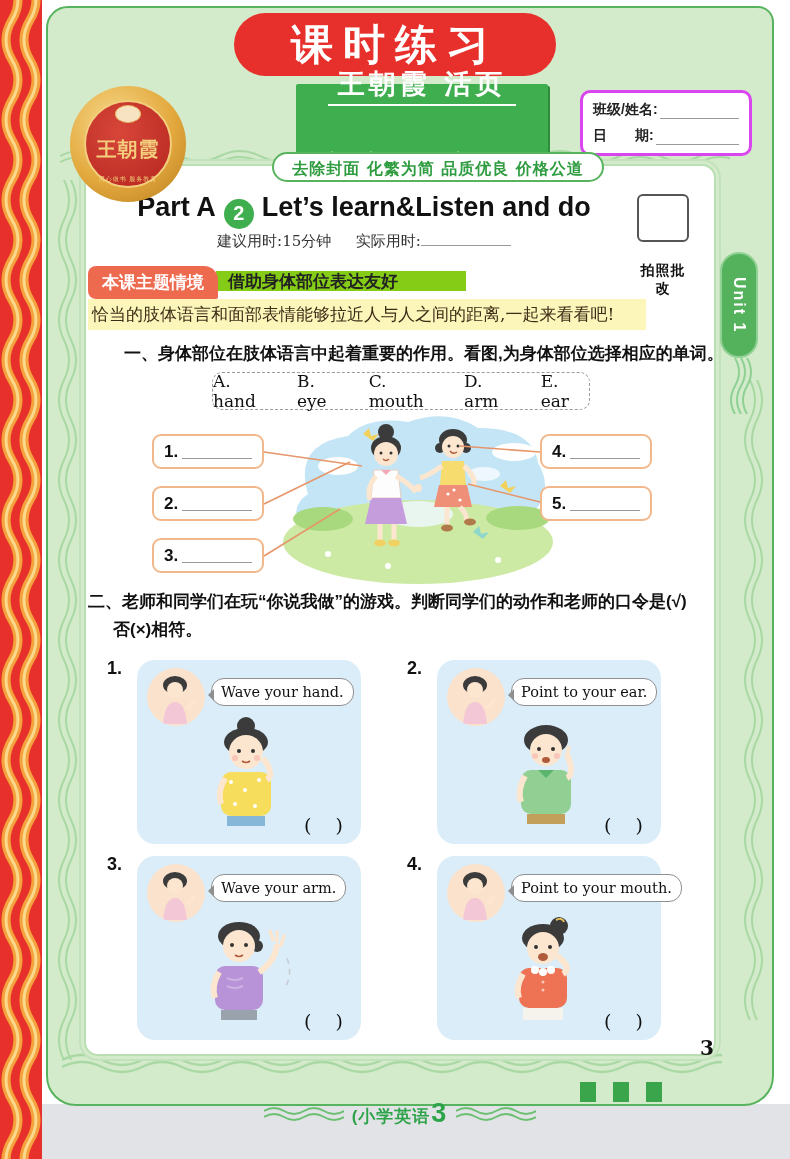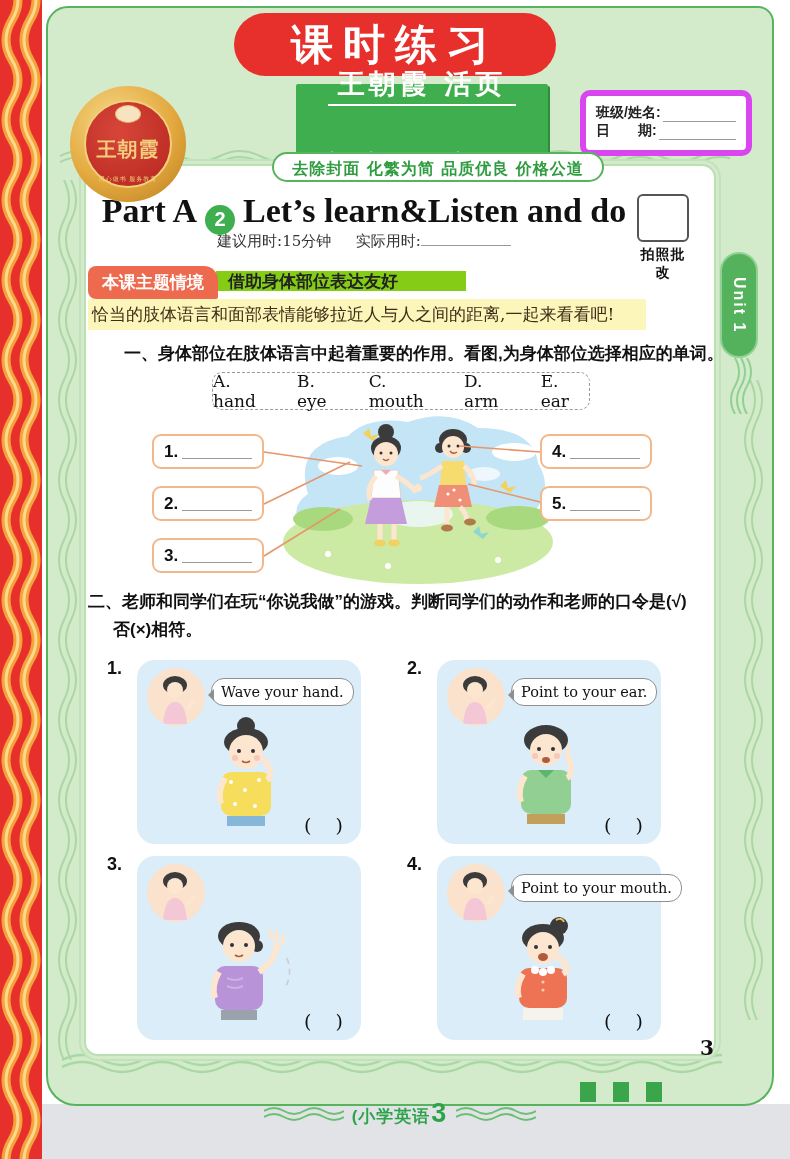--- a/index.html
+++ b/index.html
@@ -42,48 +42,48 @@
   
   .badge { position:absolute; left:296px; top:84px; width:252px; height:70px; background:#3fae4e;
            z-index:4; display:flex; flex-direction:column; align-items:center; justify-content:center;
            box-shadow:2px 2px 0 #2f8c3d; border-radius:2px;gap:40px; }
   .badge-l1 { color:#fff; font-size:27px; font-weight:bold; font-family:"DejaVu Serif", serif; letter-spacing:4px;
               border-bottom:2px solid #fff; padding:0 10px 2px; }
   .badge-l2 { color:#fff; font-size:17px; font-weight:bold; letter-spacing:1px; margin-top:3px; }
 
   
   .namebox { position:absolute; left:580px; top:90px; width:172px; height:66px; background:#fff;
-             border:6px solid #d946ef; border-radius:10px; padding:8px 10px; z-index:4;
-             display:flex; flex-direction:column; }
+             border:3px solid #d946ef; border-radius:10px; padding:8px 10px; z-index:4;
+             display:flex; flex-direction:column; justify-content:space-between; }
   .namebox .row { display:flex; align-items:flex-end; font-size:14px; color:#222; font-weight:bold; }
   .nline { flex:1; border-bottom:1.5px solid #9a9a9a; height:14px; margin-left:2px; }
 
   
   .ribbon { position:absolute; left:272px; top:152px; width:332px; height:30px; background:#fff;
             border:2px solid #58b35f; border-radius:16px; display:flex; align-items:flex-end; justify-content:center; z-index:4; }
   .ribbon span { color:#2f9c40; font-size:16px; font-weight:bold; letter-spacing:1px; font-family:"DejaVu Serif", serif; }
 
   
   .unit-tab { position:absolute; left:720px; top:252px; width:38px; height:106px; background:#55b25c;
               border:2px solid #8fd194; border-radius:19px; display:flex; align-items:center; justify-content:center; z-index:3; }
   .unit-tab span { writing-mode:vertical-rl; color:#fff; font-weight:bold; font-size:16px; letter-spacing:2px; }
   .unit-squiggle { position:absolute; left:727px; top:358px; width:26px; height:56px; }
 
   
   .title-row { position:absolute; left:84px; top:192px; width:560px; text-align:center; color:#111; z-index:2; }
-  .title-row .big { font-size:34px; font-weight:bold; font-family:Liberation Serif, serif; }
+  .title-row .big { font-size:27px; font-weight:bold; font-family:Liberation Sans, sans-serif; }
   .num-circle { display:inline-flex; width:30px; height:30px; border-radius:50%; background:#3fae4e; color:#fff;
                 align-items:center; justify-content:center; font-size:20px; font-weight:bold; vertical-align:-4px; margin:0 8px; }
   .time-row { position:absolute; left:84px; top:232px; width:560px; text-align:center; font-size:15px; color:#333;
               font-family:"DejaVu Serif", serif; z-index:2; }
   .time-row .uline { display:inline-block; width:90px; border-bottom:1.5px solid #999; height:12px; }
 
   .photo-box { position:absolute; left:634px; top:194px; width:58px; height:76px; text-align:center; z-index:2; }
   .photo-box .sq { width:52px; height:48px; border:2px solid #555; border-radius:6px; background:#fff; margin:0 auto; }
-  .photo-box .lbl { font-size:14px; font-weight:bold; color:#111; margin-top:4px; letter-spacing:1px; }
+  .photo-box .lbl { font-size:14px; font-weight:bold; color:#111; margin-top:20px; letter-spacing:1px; }
 
   
   .theme-badge { position:absolute; left:88px; top:266px; width:130px; height:33px; background:#ee6a4f;
                  border-radius:8px 14px 2px 8px; display:flex; align-items:center; justify-content:center; z-index:3; }
   .theme-badge span { color:#fff; font-size:17px; font-weight:bold; }
   .theme-topic { position:absolute; left:216px; top:271px; width:250px; height:20px; background:#84cc16;
                  display:flex; align-items:center; padding-left:12px; z-index:2; }
   .theme-topic span { font-size:17px; font-weight:bold; color:#222; }
   .theme-desc { position:absolute; left:88px; top:299px; width:558px; height:31px; background:#fdf6ba;
                 display:flex; align-items:center; padding-left:4px; z-index:2; }
@@ -390,20 +390,23 @@
 <div class="panel" style="left:137px; top:856px;">
   <span class="pnum">3.</span>
   <div class="avatar">
     <svg viewBox="0 0 58 58">
         <ellipse cx="28" cy="17" rx="12" ry="9" fill="#3b3b3b"></ellipse>
         <circle cx="28" cy="22" r="8" fill="#fde6cf"></circle>
         <path d="M16 56 q2 -22 12 -22 q10 0 12 22 z" fill="#f4c7d6"></path>
         <path d="M40 40 q6 -4 7 -9" stroke="#fde6cf" stroke-width="4" fill="none"></path>
       </svg>
   </div>
+  <div class="bubble">
+    <span>Wave your arm.</span>
+  </div>
   <svg class="kid" viewBox="0 0 126 126">
     <ellipse cx="56" cy="24" rx="21" ry="14" fill="#3b3b3b"></ellipse>
     <circle cx="74" cy="34" r="6" fill="#3b3b3b"></circle>
     <circle cx="56" cy="34" r="16" fill="#fde6cf"></circle>
     <circle cx="49" cy="33" r="2" fill="#333"></circle>
       <circle cx="63" cy="33" r="2" fill="#333"></circle>
     <path d="M52 43 q4 3 8 0" stroke="#b05a3c" stroke-width="1.6" fill="none"></path>
     <rect x="32" y="54" width="48" height="44" rx="10" fill="#b893d8"></rect>
     <path d="M44 66 q8 4 16 0 M44 74 q8 4 16 0" stroke="#cdb2e4" stroke-width="2" fill="none"></path>
     <path d="M76 60 q16 -10 18 -28" stroke="#fde6cf" stroke-width="6" fill="none"></path>

